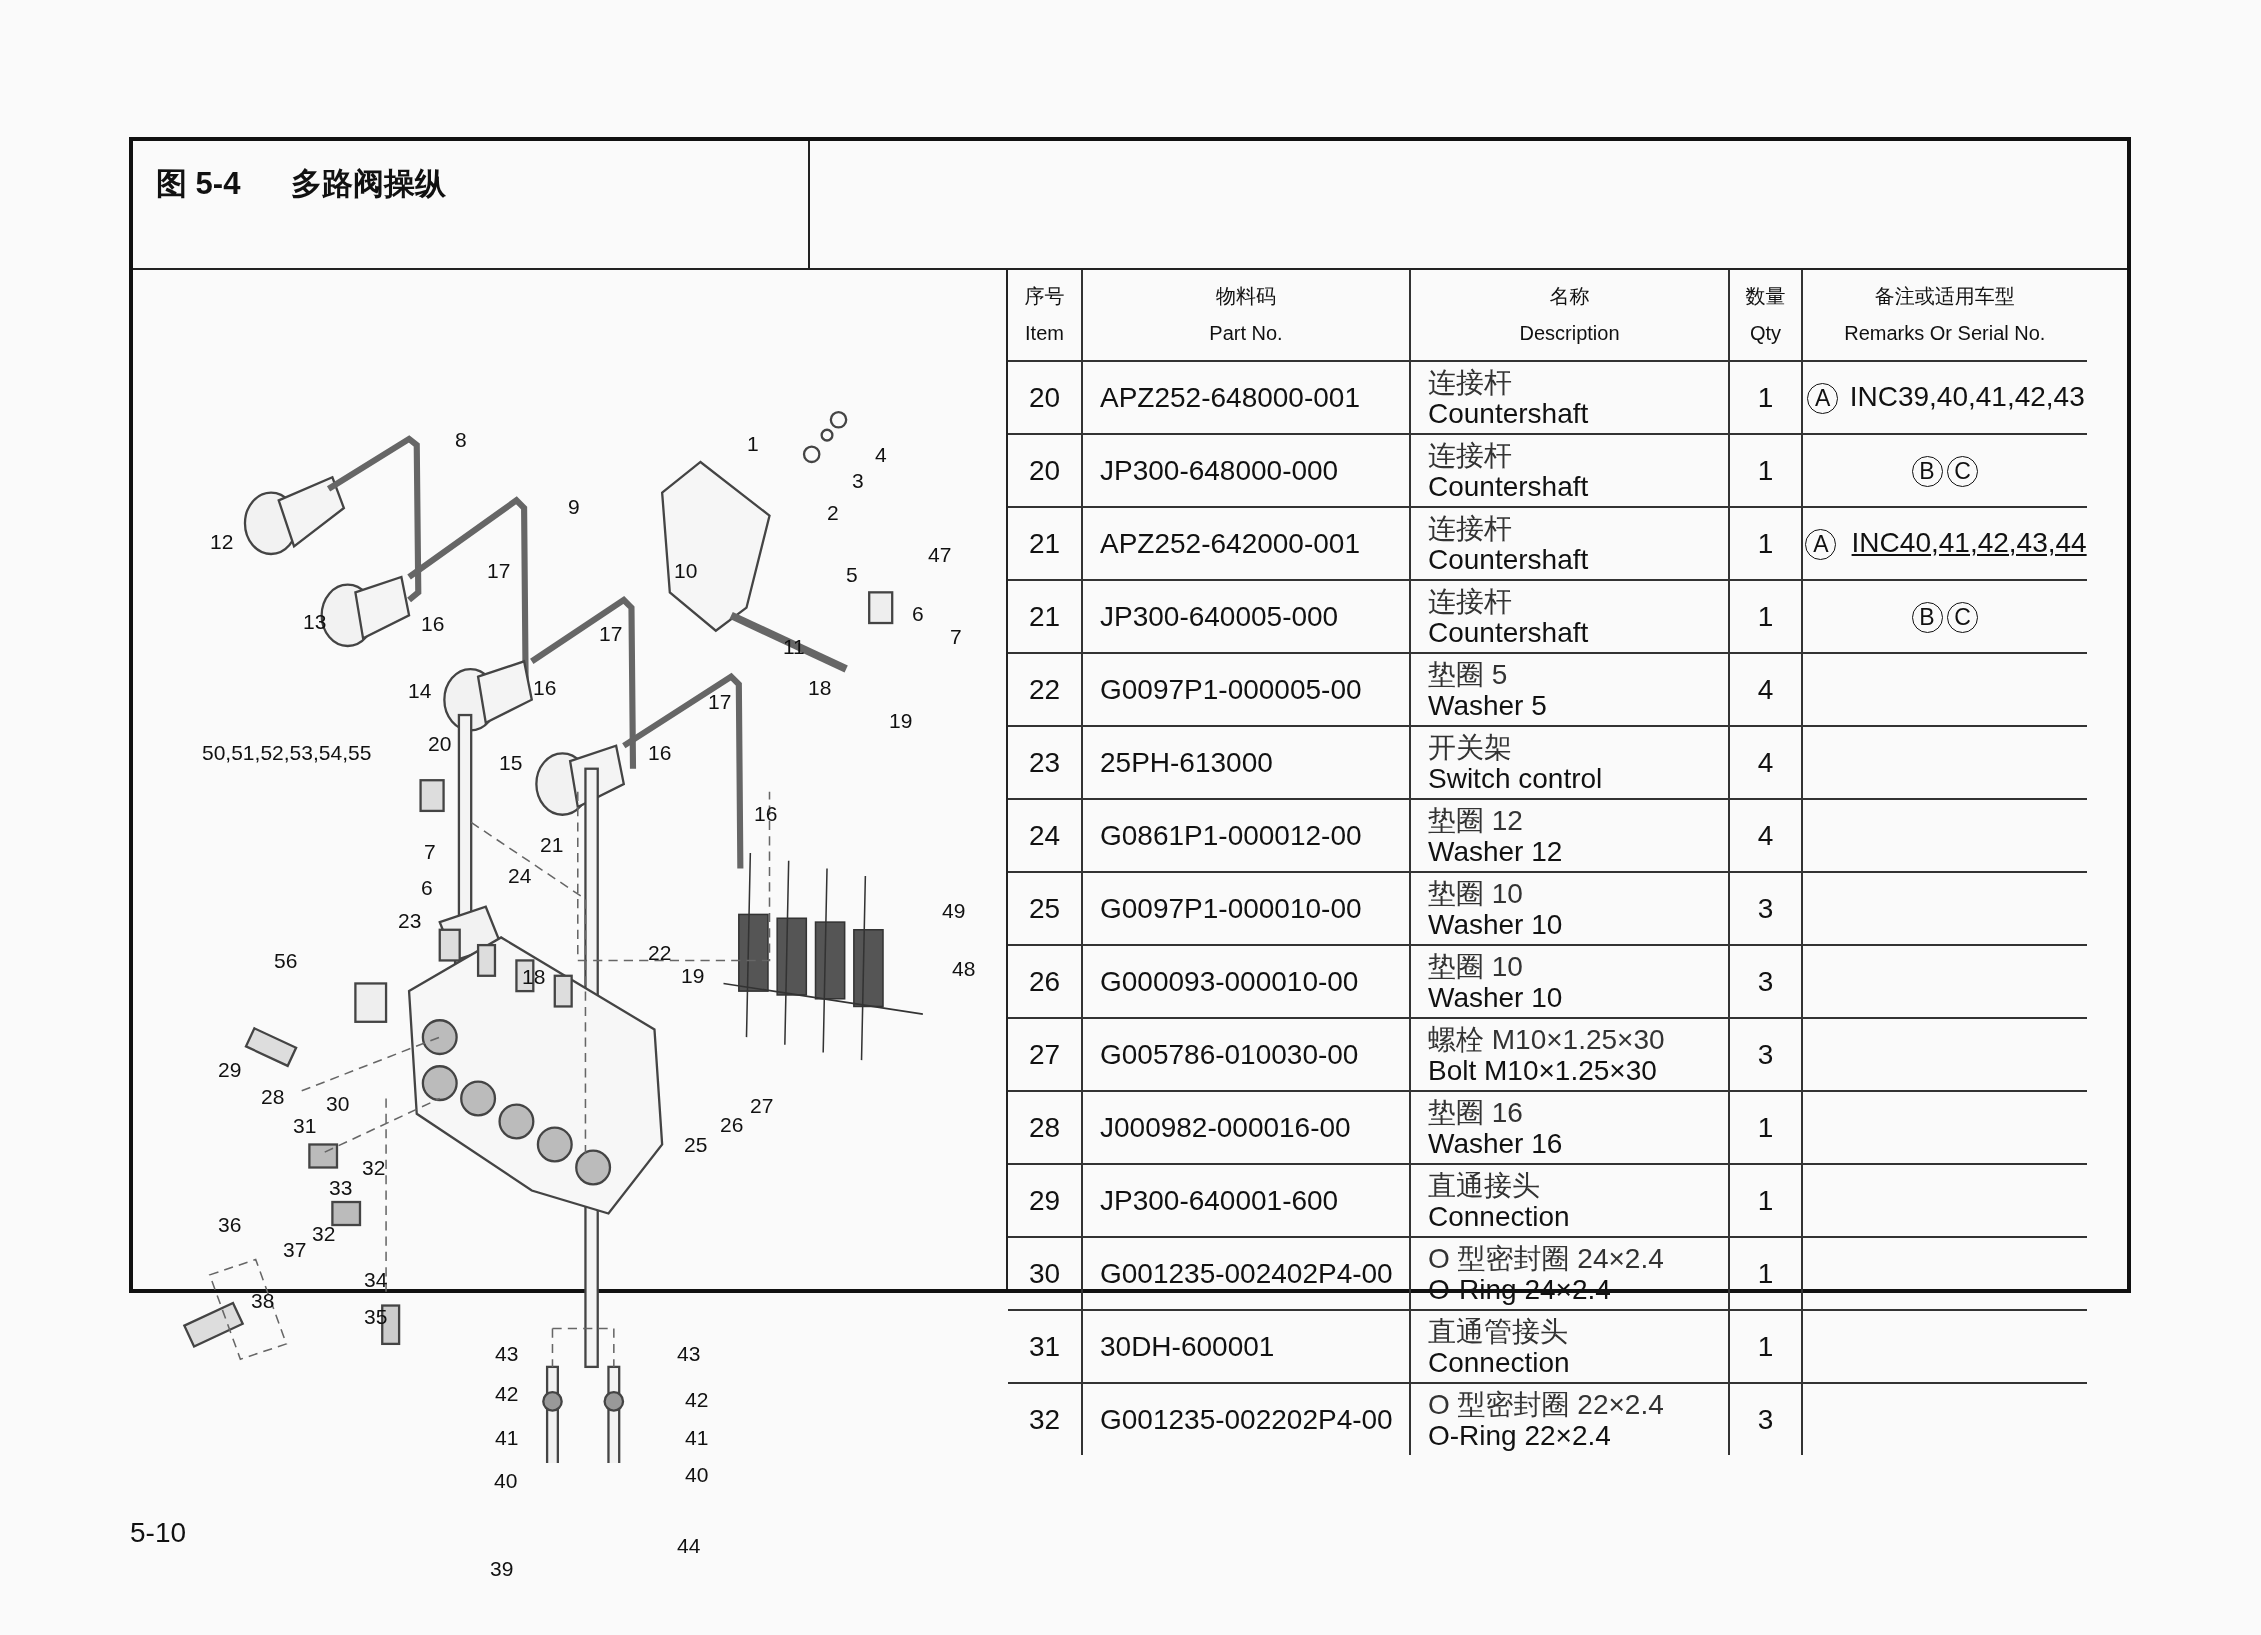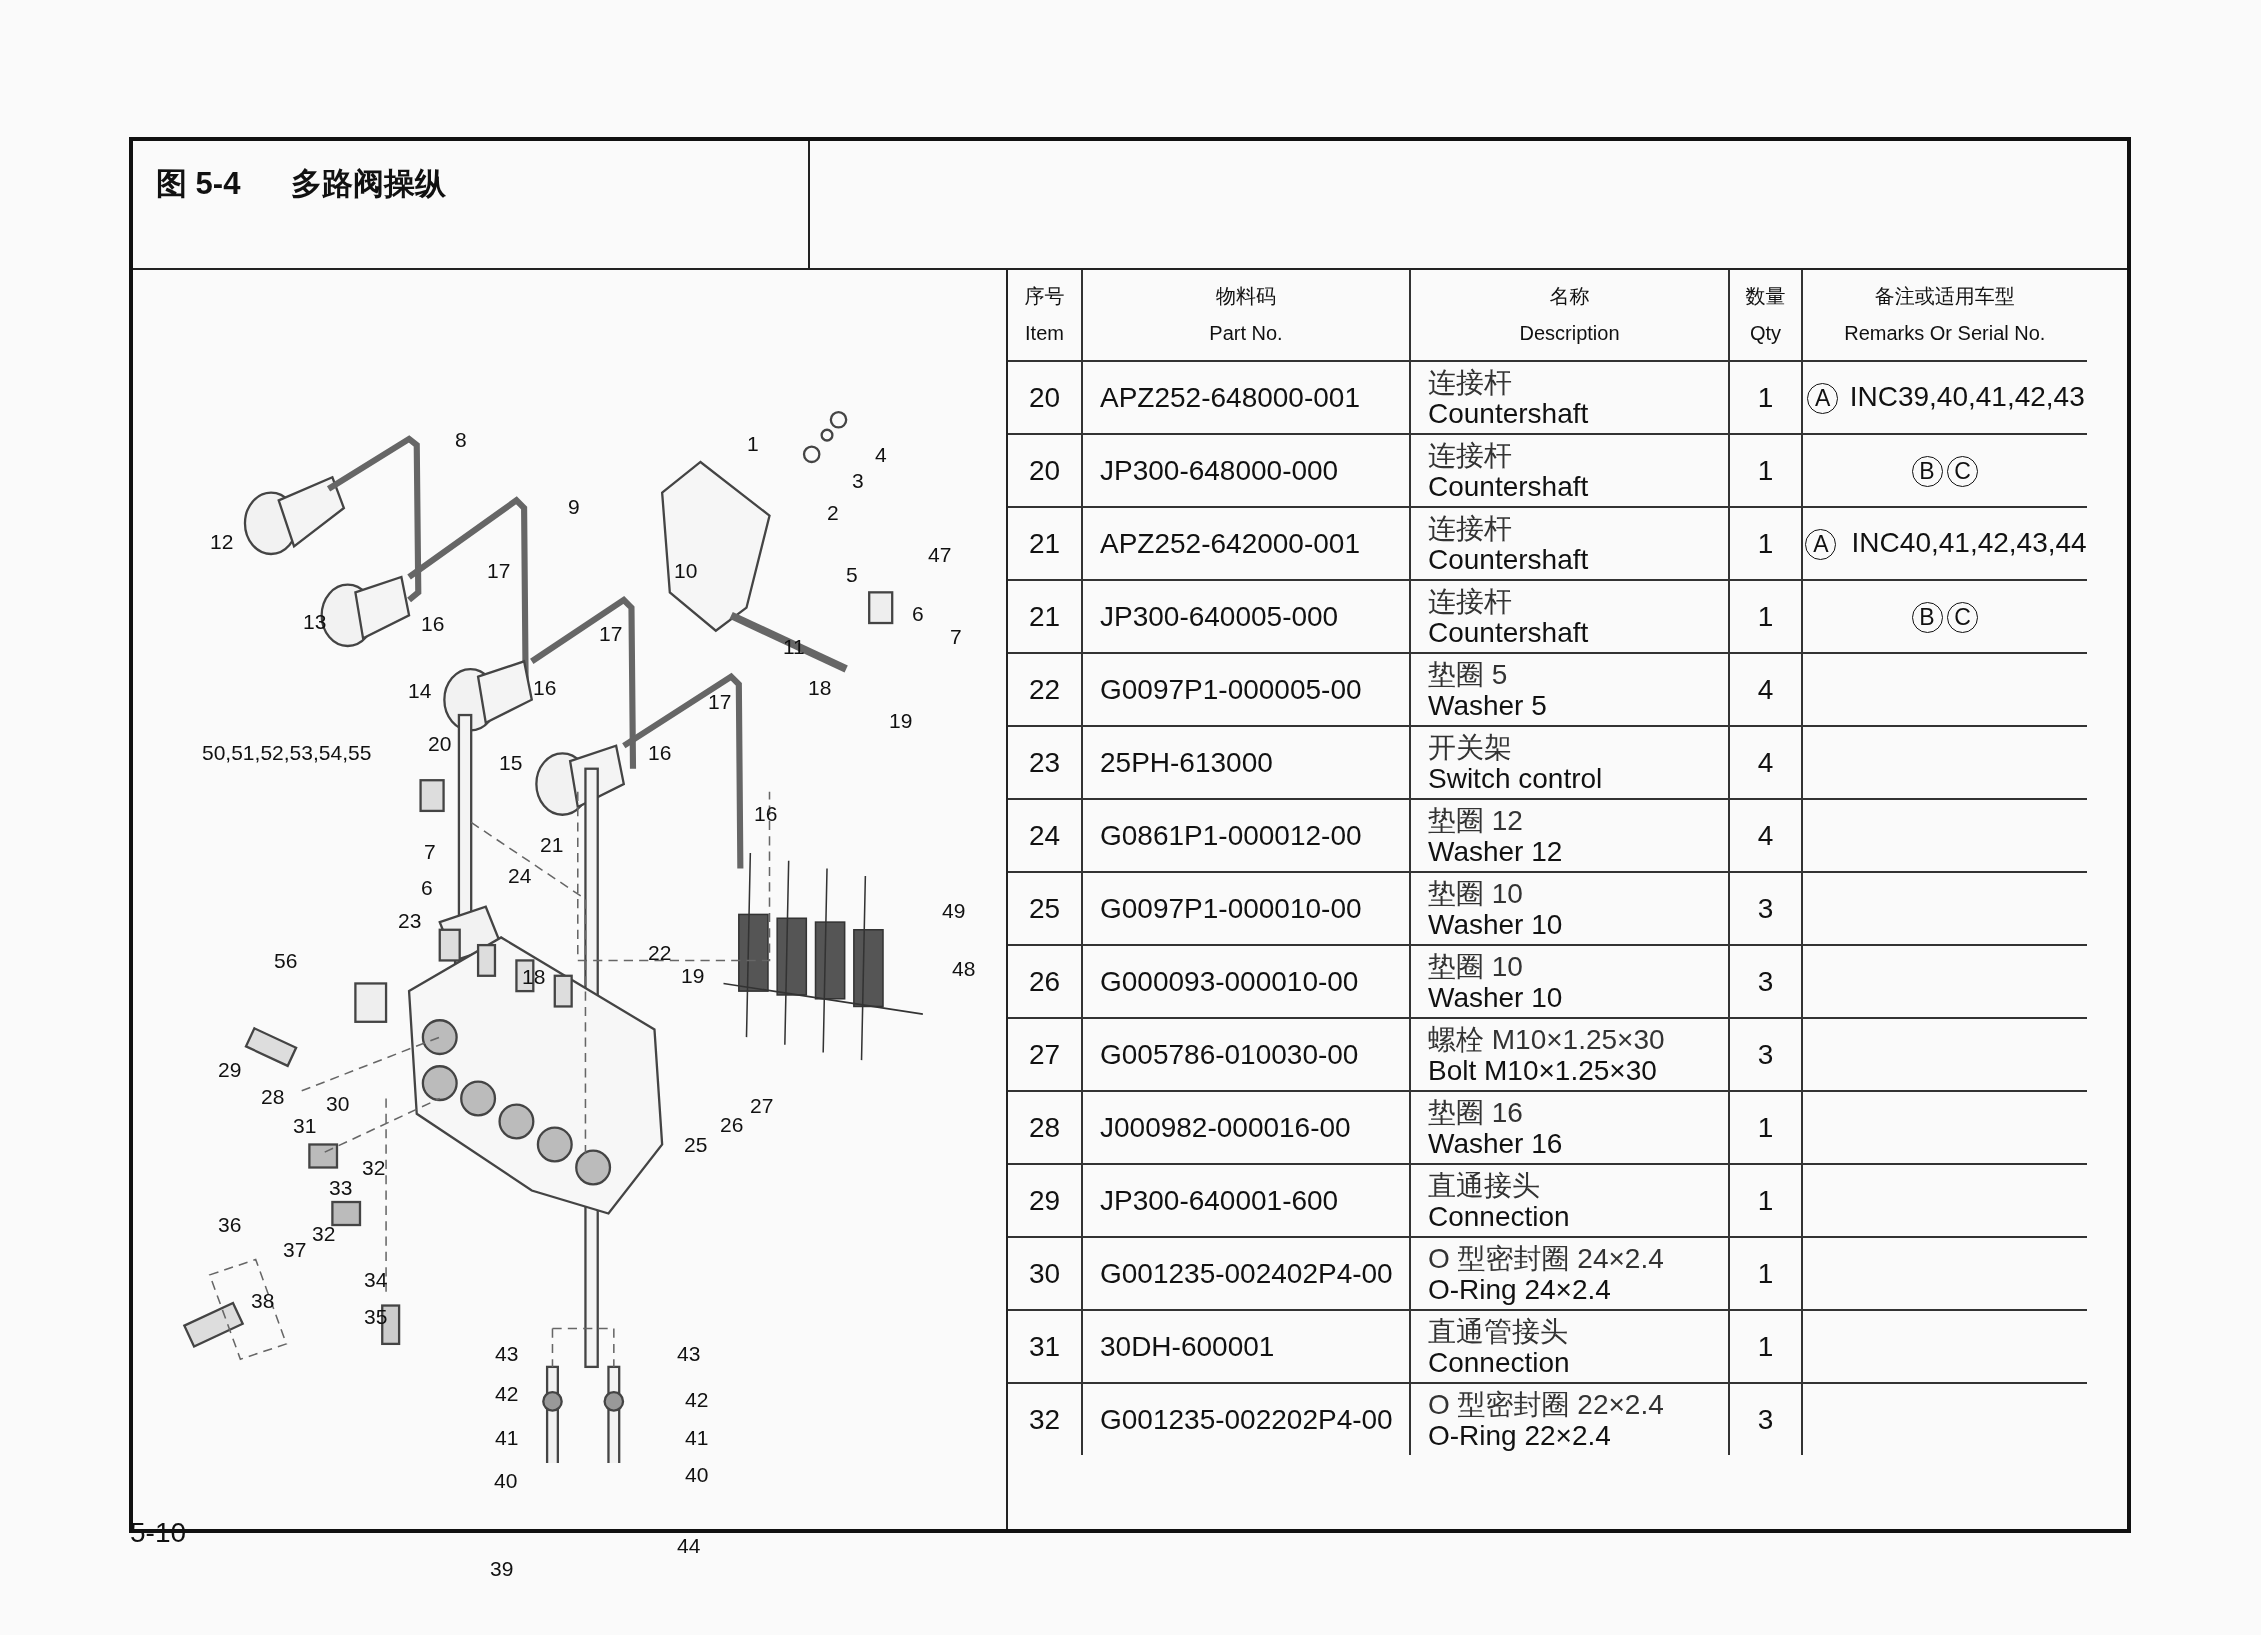--- a/index.html
+++ b/index.html
@@ -1,21 +1,21 @@
 <!DOCTYPE html>
 <html style="font-size:12.3px"><head>
 <meta charset="utf-8">
 <style>
   html, body { margin:0; padding:0; }
   body {
     width:2261px; height:1635px; background:#fafafa; position:relative; overflow:hidden;
     font-family:"Liberation Sans", "DejaVu Sans", sans-serif; color:#111;
   }
   #frame {
-    position:absolute; left:129px; top:137px; width:2002px; height:1396px;
+    position:absolute; left:129px; top:137px; width:2002px; height:1156px;
     border:4.6px solid #111; box-sizing:border-box;
   }
   #title-box {
     position:absolute; left:0; top:0; width:677px; height:129px;
     border-right:2.3px solid #222; border-bottom:2.3px solid #222; box-sizing:border-box;
     padding:18.4px 0 0 23px;
   }
   .title-line { font-size:31px; font-weight:bold; line-height:49px; white-space:nowrap; }
   .title-line .fig { display:inline-block; width:135px; }
   #header-blank {
@@ -249,21 +249,21 @@
           <td class="col-rem"><span class="circ">B</span><span class="circ">C</span></td>
         </tr>
         <tr>
           <td class="col-item">21</td>
           <td class="col-part">APZ252-642000-001</td>
           <td class="col-desc">
             <span class="cn">连接杆</span>
             <span class="en">Countershaft</span>
           </td>
           <td class="col-qty">1</td>
-          <td class="col-rem"><span class="circ">A</span><span style="margin-left: 13px;">INC40,41,42,43,44</span></td>
+          <td class="col-rem"><span class="circ">A</span><span style="margin-left: 13px; text-decoration: underline;">INC40,41,42,43,44</span></td>
         </tr>
         <tr>
           <td class="col-item">21</td>
           <td class="col-part">JP300-640005-000</td>
           <td class="col-desc">
             <span class="cn">连接杆</span>
             <span class="en">Countershaft</span>
           </td>
           <td class="col-qty">1</td>
           <td class="col-rem"><span class="circ">B</span><span class="circ">C</span></td>

